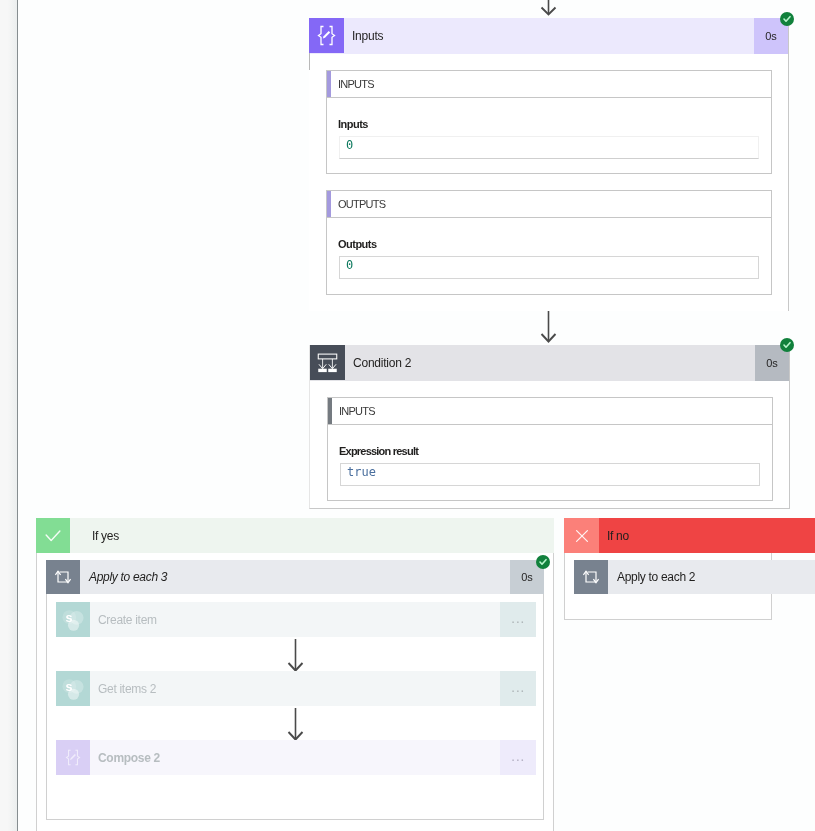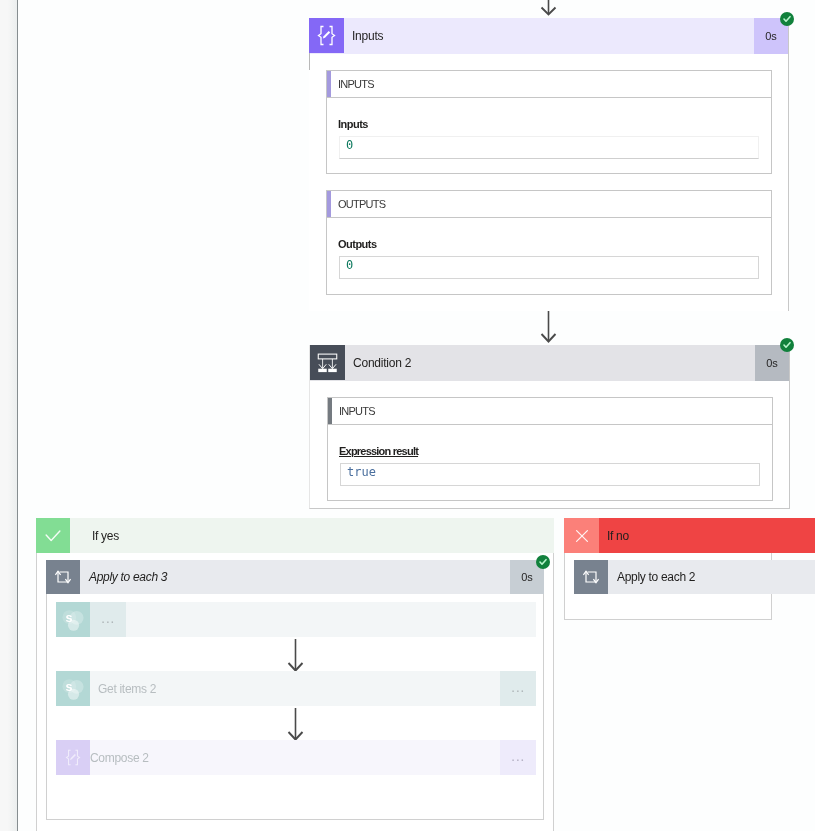--- a/index.html
+++ b/index.html
@@ -22,21 +22,21 @@
   .badge svg{display:block;}
 
   .arrow{position:absolute;}
 
   
   .secthdr{position:absolute;background:#fff;border:1px solid #c6c6c6;box-sizing:border-box;display:flex;align-items:center;}
   .secthdr .stripe{position:absolute;left:0;top:0;bottom:0;width:3px;}
   .secthdr .lbl{padding-left:11px;font-size:11px;color:#3a3a3a;letter-spacing:-0.75px;}
   .sectbody{position:absolute;background:#fff;border:1px solid #c6c6c6;border-top:none;box-sizing:border-box;}
   .fieldlabel{position:absolute;font-weight:bold;font-size:11px;letter-spacing:-0.52px;color:#201f1e;white-space:nowrap;}
-  .fieldlabel.long{letter-spacing:-0.78px;text-decoration:underline;}
+  .fieldlabel.long{letter-spacing:-0.78px;}
   .fieldbox{position:absolute;border:1px solid #ddd;box-sizing:border-box;background:#fff;
             font-family:"DejaVu Sans Mono",monospace;font-size:12px;line-height:13px;padding:2px 6px;}
 </style>
 </head>
 <body>
 
 <div id="stage">
 
   <div class="leftpad"></div>
   <div class="railline"></div>
@@ -156,20 +156,21 @@
 
       <div style="position:absolute;left:19px;top:49px;width:480px;height:35px;background:#f3f6f7;display:flex;align-items:stretch;">
         <div style="width:34px;height:35px;flex:0 0 34px;background:#b3d8d5;display:flex;align-items:center;justify-content:center;">
             <svg width="26" height="26" viewBox="0 0 28 28">
             <circle cx="18.0" cy="11.6" r="7.4" fill="#ffffff" opacity="0.26"></circle>
             <circle cx="14.6" cy="19.6" r="6.0" fill="#ffffff" opacity="0.45"></circle>
             <circle cx="10.0" cy="11.0" r="7.4" fill="#ffffff" opacity="0.16"></circle>
             <text x="9.6" y="16.0" font-family="Liberation Sans,sans-serif" font-size="13.5" font-weight="bold" fill="#ffffff" opacity="1" text-anchor="middle">s</text>
           </svg>
           </div>
+        <div style="flex:1;display:flex;align-items:center;padding-left:8px;font-size:12px;letter-spacing:-0.3px;color:#b7bdc0;">Create item</div>
         <div style="width:36px;background:#e0ebec;display:flex;align-items:center;justify-content:center;font-size:15px;letter-spacing:0.5px;color:#b0b7ba;padding-bottom:4px;box-sizing:border-box;">...</div>
       </div>
 
       <svg style="position:absolute;left:250px;top:86px;" width="17" height="34" viewBox="0 0 17 34">
         <path d="M8.5 0 L8.5 31" stroke="#4a4a4a" stroke-width="1.6" fill="none"></path>
         <path d="M1.5 24 L8.5 31.5 L15.5 24" stroke="#4a4a4a" stroke-width="1.9" fill="none"></path>
       </svg>
 
       <div style="position:absolute;left:19px;top:118px;width:480px;height:35px;background:#f3f6f7;display:flex;align-items:stretch;">
         <div style="width:34px;height:35px;flex:0 0 34px;background:#b3d8d5;display:flex;align-items:center;justify-content:center;">
@@ -190,21 +191,21 @@
       </svg>
 
       <div style="position:absolute;left:19px;top:187px;width:480px;height:35px;background:#f7f6fc;display:flex;align-items:stretch;">
         <div style="width:34px;height:35px;flex:0 0 34px;background:#d9cff5;display:flex;align-items:center;justify-content:center;">
             <svg width="16" height="17" viewBox="0 0 38 42" style="opacity:.62">
             <path d="M13 3 L8 3 L8 17.5 L3 21 L8 24.5 L8 39 L13 39" stroke="#ffffff" stroke-width="2.6" fill="none" stroke-linejoin="miter" stroke-linecap="butt"></path>
             <path d="M25 3 L30 3 L30 17.5 L35 21 L30 24.5 L30 39 L25 39" stroke="#ffffff" stroke-width="2.6" fill="none" stroke-linejoin="miter" stroke-linecap="butt"></path>
             <path d="M23.4 12.2 L26.3 15.1 L16.0 25.4 L11.6 27.0 L13.2 22.6 Z" fill="#ffffff"></path>
           </svg>
           </div>
-        <div style="flex:1;display:flex;align-items:center;font-size:12px;letter-spacing:-0.3px;color:#b7bdc0;">Compose 2</div>
+        <div style="flex:1;display:flex;align-items:center;padding-left:8px;font-size:12px;letter-spacing:-0.3px;color:#b7bdc0;font-weight:bold;">Compose 2</div>
         <div style="width:36px;background:#eeebfb;display:flex;align-items:center;justify-content:center;font-size:15px;letter-spacing:0.5px;color:#b6b2c4;padding-bottom:4px;box-sizing:border-box;">...</div>
       </div>
     </div>
   </div>
 
   <div class="branch" style="position:absolute;left:564px;top:518px;width:252px;height:103px;">
     <div class="branchhdr" style="position:absolute;left:0;top:0;width:252px;height:35px;background:#ef4444;display:flex;align-items:stretch;">
       <div style="width:35px;height:35px;flex:0 0 35px;background:#fb8079;display:flex;align-items:center;justify-content:center;">
         <svg width="20" height="20" viewBox="0 0 24 24">
             <path d="M5.5 5.5 L18.5 18.5 M18.5 5.5 L5.5 18.5" stroke="#ffffff" stroke-width="1.5" stroke-linecap="round" opacity="0.9"></path>

